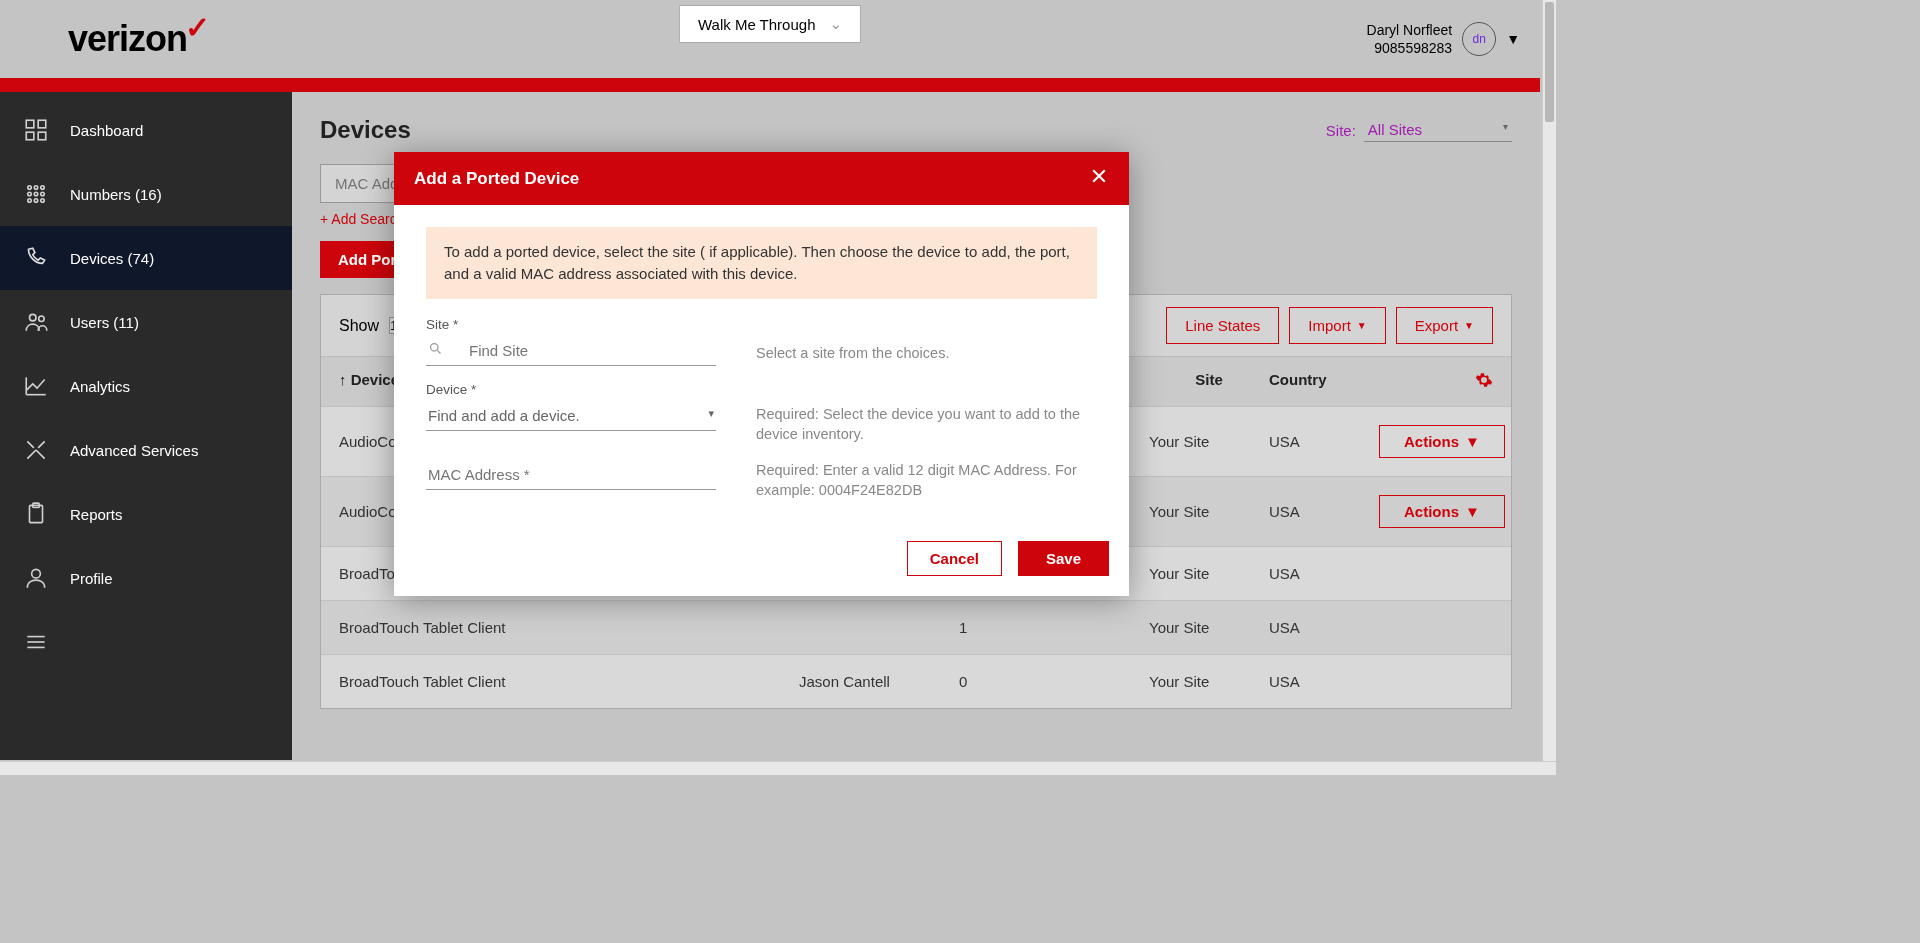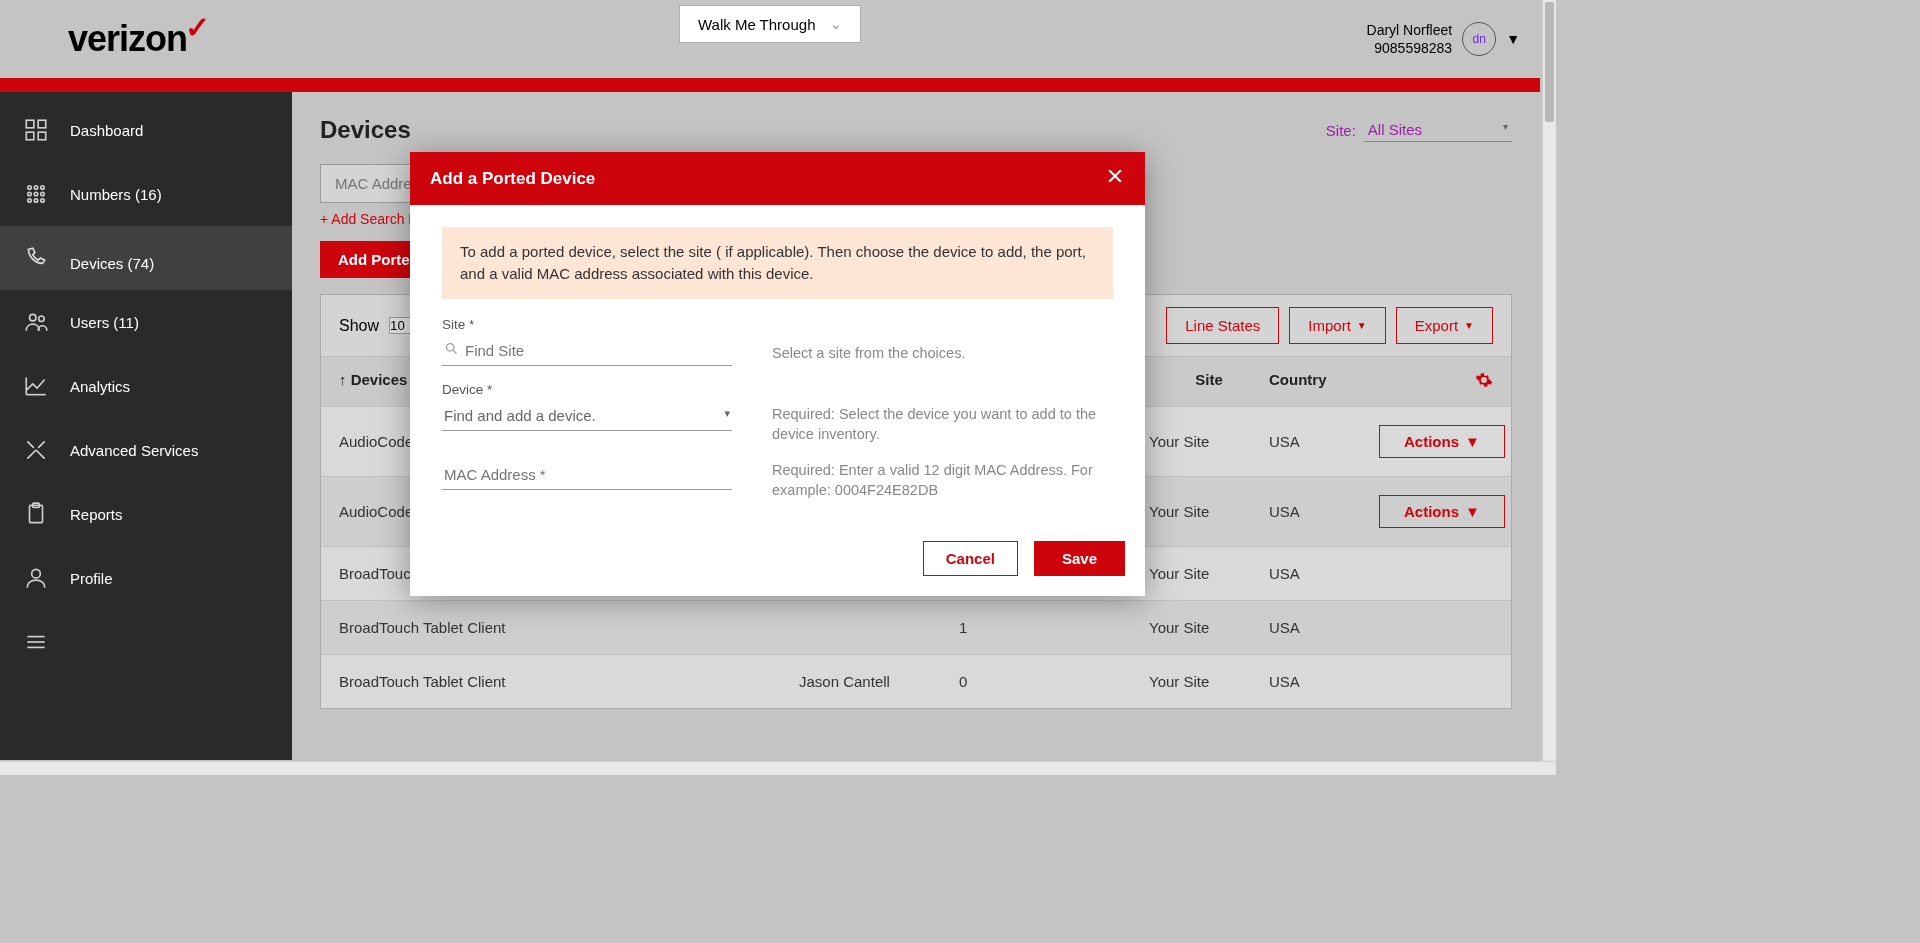--- a/index.html
+++ b/index.html
@@ -17,21 +17,21 @@
 .userinfo-text { text-align: right; font-size: 14px; line-height: 1.3; }
 .avatar { width: 34px; height: 34px; border: 1px solid #555; border-radius: 50%; display: flex; align-items: center; justify-content: center; font-size: 12px; color: #6d28d9; }
 .menu-caret { font-size: 14px; color: #000; }
 
 .redbar { height: 14px; background: #cd040b; width: 100%; }
 
 .body-area { display: flex; height: calc(100% - 92px); }
 
 .sidebar { width: 292px; background: #2a2a2a; color: #fff; padding-top: 6px; }
 .nav-item { display: flex; align-items: center; gap: 20px; padding: 18px 22px; font-size: 15px; cursor: pointer; }
-.nav-item.active { background: #404040; align-items: flex-end; }
+.nav-item.active { background: #0f172a; }
 .nav-icon { width: 28px; height: 28px; display: flex; align-items: center; justify-content: center; }
 .nav-icon svg { stroke: #d0d0d0; fill: none; stroke-width: 1.5; }
 .nav-item.active .nav-icon svg { stroke: #e0e0e0; }
 
 .main { flex: 1; background: #c4c4c4; position: relative; overflow: hidden; padding: 24px 28px; }
 .page-header { display: flex; justify-content: space-between; align-items: center; margin-bottom: 20px; }
 .page-title { font-size: 24px; font-weight: 700; color: #222; }
 .site-sel { font-size: 15px; color: #a21caf; display: flex; align-items: center; gap: 8px; }
 .site-sel .sel { border-bottom: 1px solid #888; padding: 3px 90px 3px 4px; font-size: 15px; position: relative; }
 .site-sel .sel::after { content: "▾"; position: absolute; right: 4px; font-size: 10px; color: #666; }
@@ -57,32 +57,32 @@
 .col-country { flex: 0 0 110px; }
 .col-actions { flex: 1; display:flex; justify-content:flex-end; }
 .gear { color: #cd040b; }
 
 .table-row { display: flex; padding: 18px 18px; font-size: 15px; color: #333; border-top: 1px solid #c0c0c0; align-items:center; }
 .table-row:nth-child(odd) { background: #d9d9d9; }
 .table-row:nth-child(even) { background: #cecece; }
 .actions-btn { border: 1px solid #cd040b; color: #cd040b; background: transparent; padding: 7px 24px; font-size: 15px; font-weight: 600; display:flex; align-items:center; gap:6px; }
 
 
-.modal { position: absolute; left: 410px; top: 152px; width: 735px; background: #fff; box-shadow: 0 4px 30px rgba(0,0,0,0.35); z-index: 100; }
+.modal { position: absolute; left: 394px; top: 152px; width: 735px; background: #fff; box-shadow: 0 4px 30px rgba(0,0,0,0.35); z-index: 100; }
 .modal-head { background: #cd040b; color: #fff; padding: 14px 20px; display: flex; justify-content: space-between; align-items: center; font-size: 17px; font-weight: 600; }
 .modal-close { cursor: pointer; }
 .modal-body { padding: 22px 32px 14px; }
 .info-box { background: #fde6d5; padding: 14px 18px; font-size: 15px; color: #333; line-height: 1.45; margin-bottom: 18px; }
 .form-row { display: flex; gap: 40px; margin-bottom: 16px; }
 .form-left { flex: 0 0 290px; }
 .form-right { flex: 1; font-size: 14.5px; color: #888; line-height: 1.4; padding-top: 22px; }
 .form-right.first { padding-top: 26px; }
 .field-label { font-size: 13.5px; color: #555; margin-bottom: 4px; }
 .field-input-wrap { border-bottom: 1px solid #999; display: flex; align-items: center; gap: 6px; padding: 5px 2px; }
-.field-input-wrap input { border: none; outline: none; font-size: 15px; flex: 1; background: transparent; }
+.field-input-wrap input { border: none; outline: none; font-size: 15px; flex: 1; background: transparent; margin-left: 20px; }
 .field-input-wrap .sicon { color: #999; }
 .field-select { border: none; border-bottom: 1px solid #999; padding: 6px 2px; font-size: 15px; color: #666; width: 100%; position: relative; background: transparent; display:flex; justify-content:space-between; }
 .field-select::after { content: "▾"; font-size: 11px; color: #666; }
 .mac-field { border: none; border-bottom: 1px solid #999; padding: 6px 2px; font-size: 15px; color: #ec4899; width: 100%; background: transparent; }
 .modal-footer { display: flex; justify-content: flex-end; gap: 16px; padding: 10px 20px 20px; }
 .btn-cancel { border: 1px solid #cd040b; color: #cd040b; background: #fff; padding: 8px 22px; font-size: 15px; font-weight: 600; }
 .btn-save { border: none; background: #cd040b; color: #fff; padding: 8px 28px; font-size: 15px; font-weight: 600; }
 
 .hscroll { position: absolute; bottom: 0; left: 0; right: 0; height: 14px; background: #e8e8e8; border-top: 1px solid #ccc; }
 .vscroll { position: absolute; top: 0; right: 0; bottom: 14px; width: 14px; background: #e8e8e8; border-left: 1px solid #ccc; }

